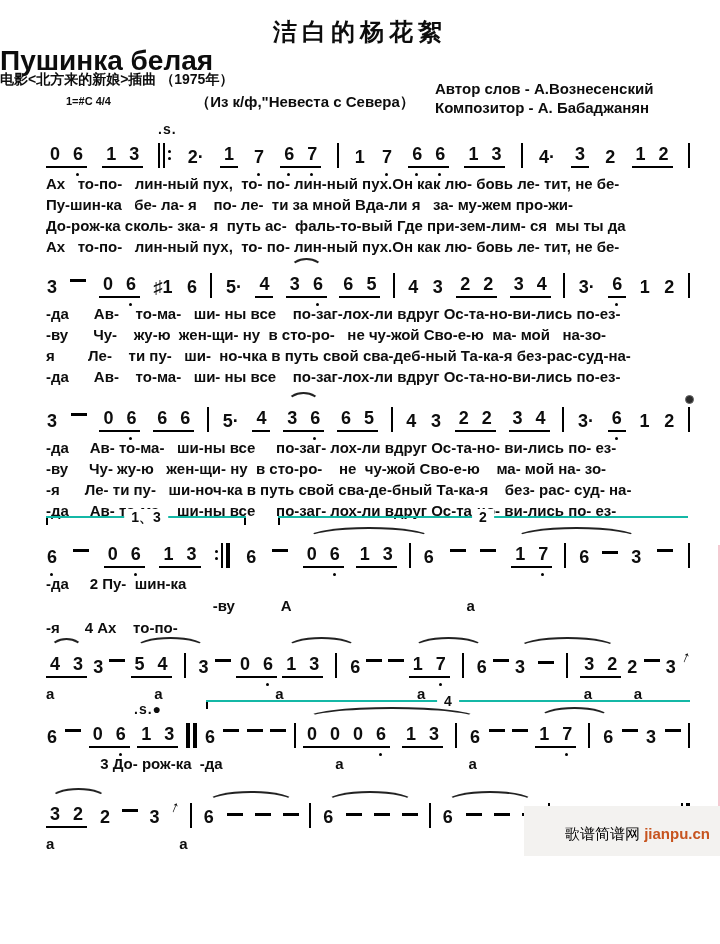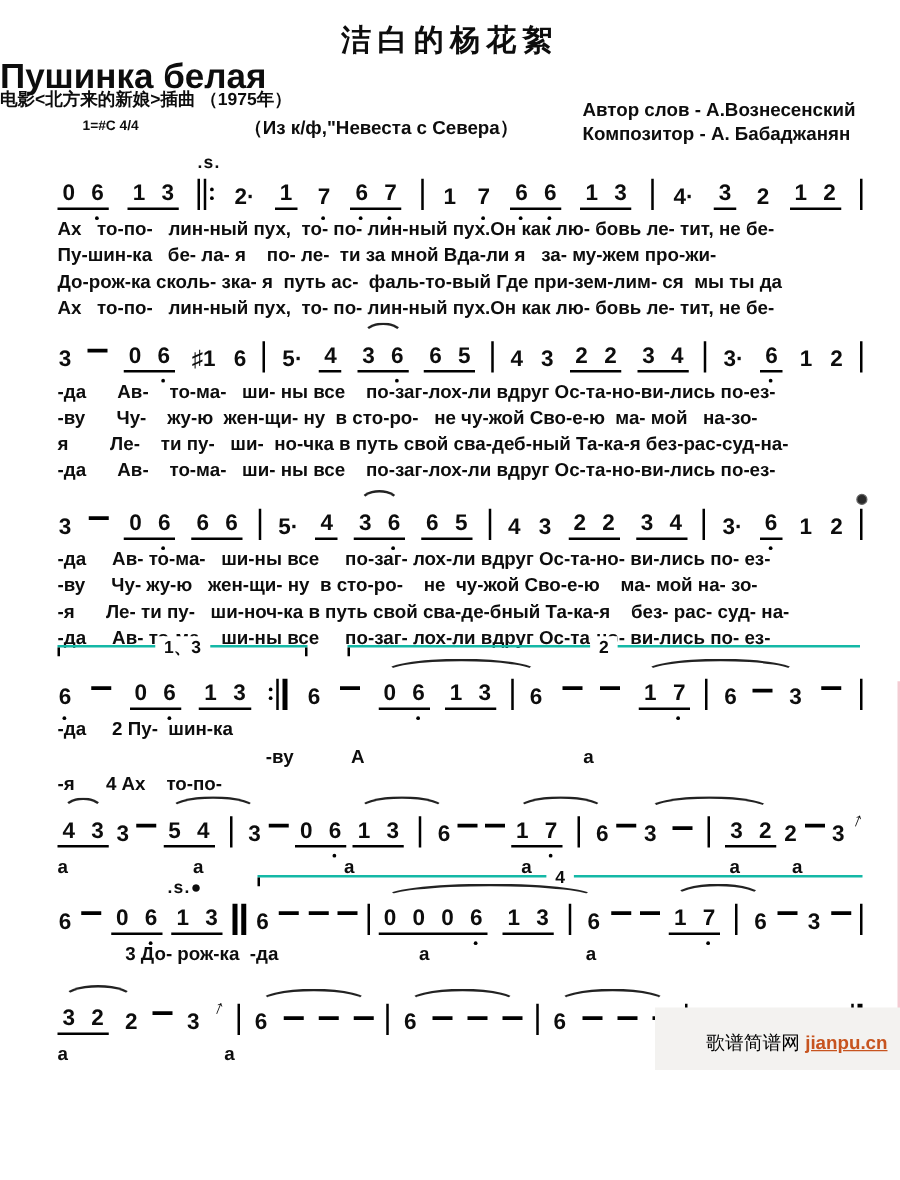--- a/index.html
+++ b/index.html
@@ -8,21 +8,21 @@
 
   
   .t-cn  { position:absolute; top:16px; left:0; width:100%; text-align:center;
            font-family:"DejaVu Serif",serif; font-weight:bold; font-size:24px; letter-spacing:5px; }
   .t-ru  { position:absolute; top:45px; left:0; width:100%; text-align:left;
            font-weight:bold; font-size:28px; }
   .s-cn  { position:absolute; top:71px; left:0; width:100%; text-align:left;
            font-weight:bold; font-size:14px; }
   .s-ru  { position:absolute; top:93px; left:-55px; width:100%; text-align:center;
            font-weight:bold; font-size:15px; }
-  .credits { position:absolute; top:79px; left:466px; font-weight:bold; font-size:15px; line-height:19px; }
+  .credits { position:absolute; top:79px; left:435px; font-weight:bold; font-size:15px; line-height:19px; }
   .keysig  { position:absolute; top:95px; left:66px; font-weight:bold; font-size:11px; }
 
   
   .mline { position:absolute; left:46px; right:30px; }
   .notes { position:relative; display:flex; justify-content:space-between; align-items:flex-end; height:30px; }
   .note  { position:relative; font-weight:bold; font-size:18px; line-height:22px; padding:0 1px; white-space:nowrap; }
   .db    { position:absolute; left:50%; margin-left:-2px; bottom:-8px; width:3px; height:3px;
            border-radius:50%; background:#000; display:block; }
   .beam  { display:inline-flex; align-items:flex-end; gap:11px; border-bottom:2px solid #000; padding:0 3px 1px; }
   .beam .db { bottom:-11px; }
@@ -553,17 +553,17 @@
 
   <div class="footer">
     <div class="f1">大连〈俄苏歌曲学习与交流〉</div>
     <div class="f2">2012=07</div>
     <div class="f3">仇  锦记谱  家乡好制谱</div>
   </div>
 
   <div class="wmbox" style="background: rgb(243, 242, 240);">
     <div class="wm">
       <span class="wm-cn" style="color: #000000;">歌谱简谱网</span>
-      <span class="wm-url" style="color: rgb(199, 84, 31); text-decoration: underline;">jianpu.cn</span>
+      <span class="wm-url" style="color: rgb(199, 84, 31);">jianpu.cn</span>
     </div>
   </div>
 
 </div>
 
 </body></html>

